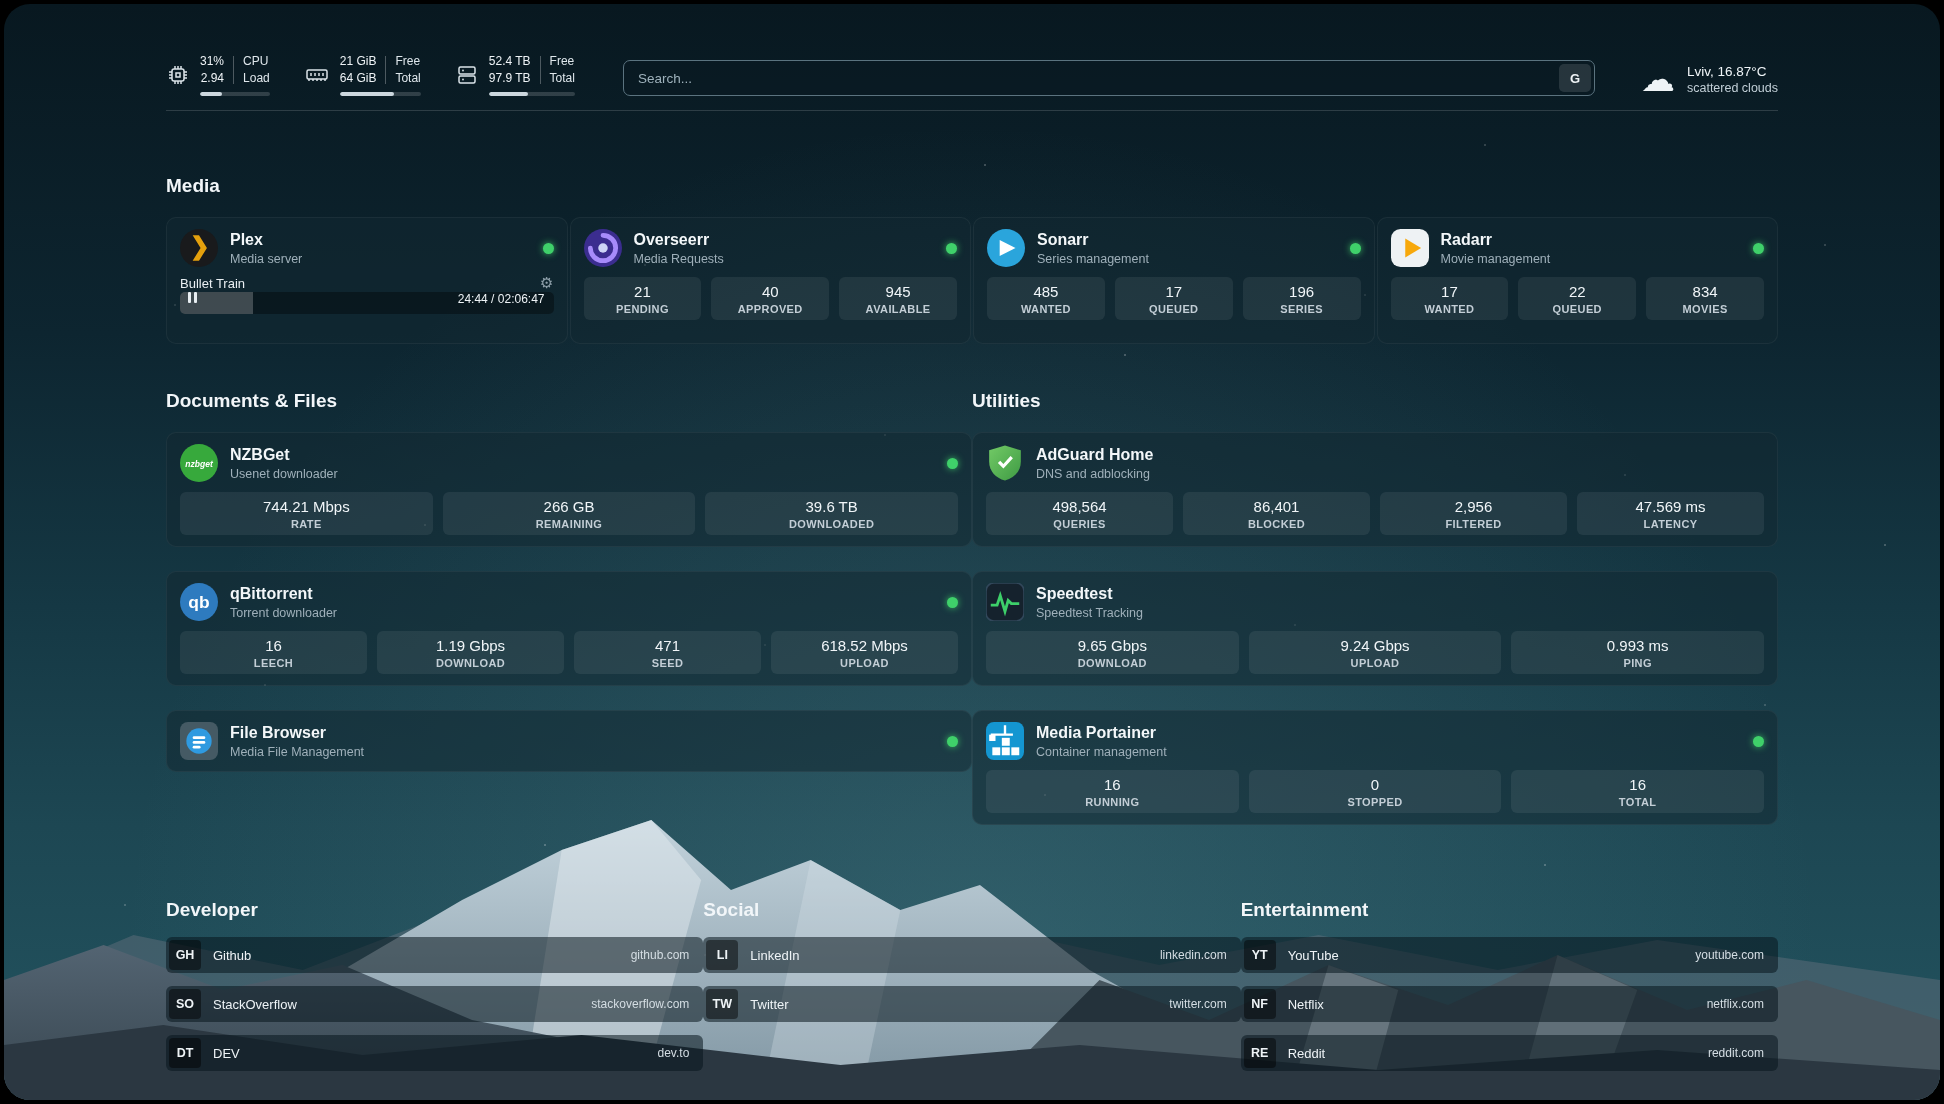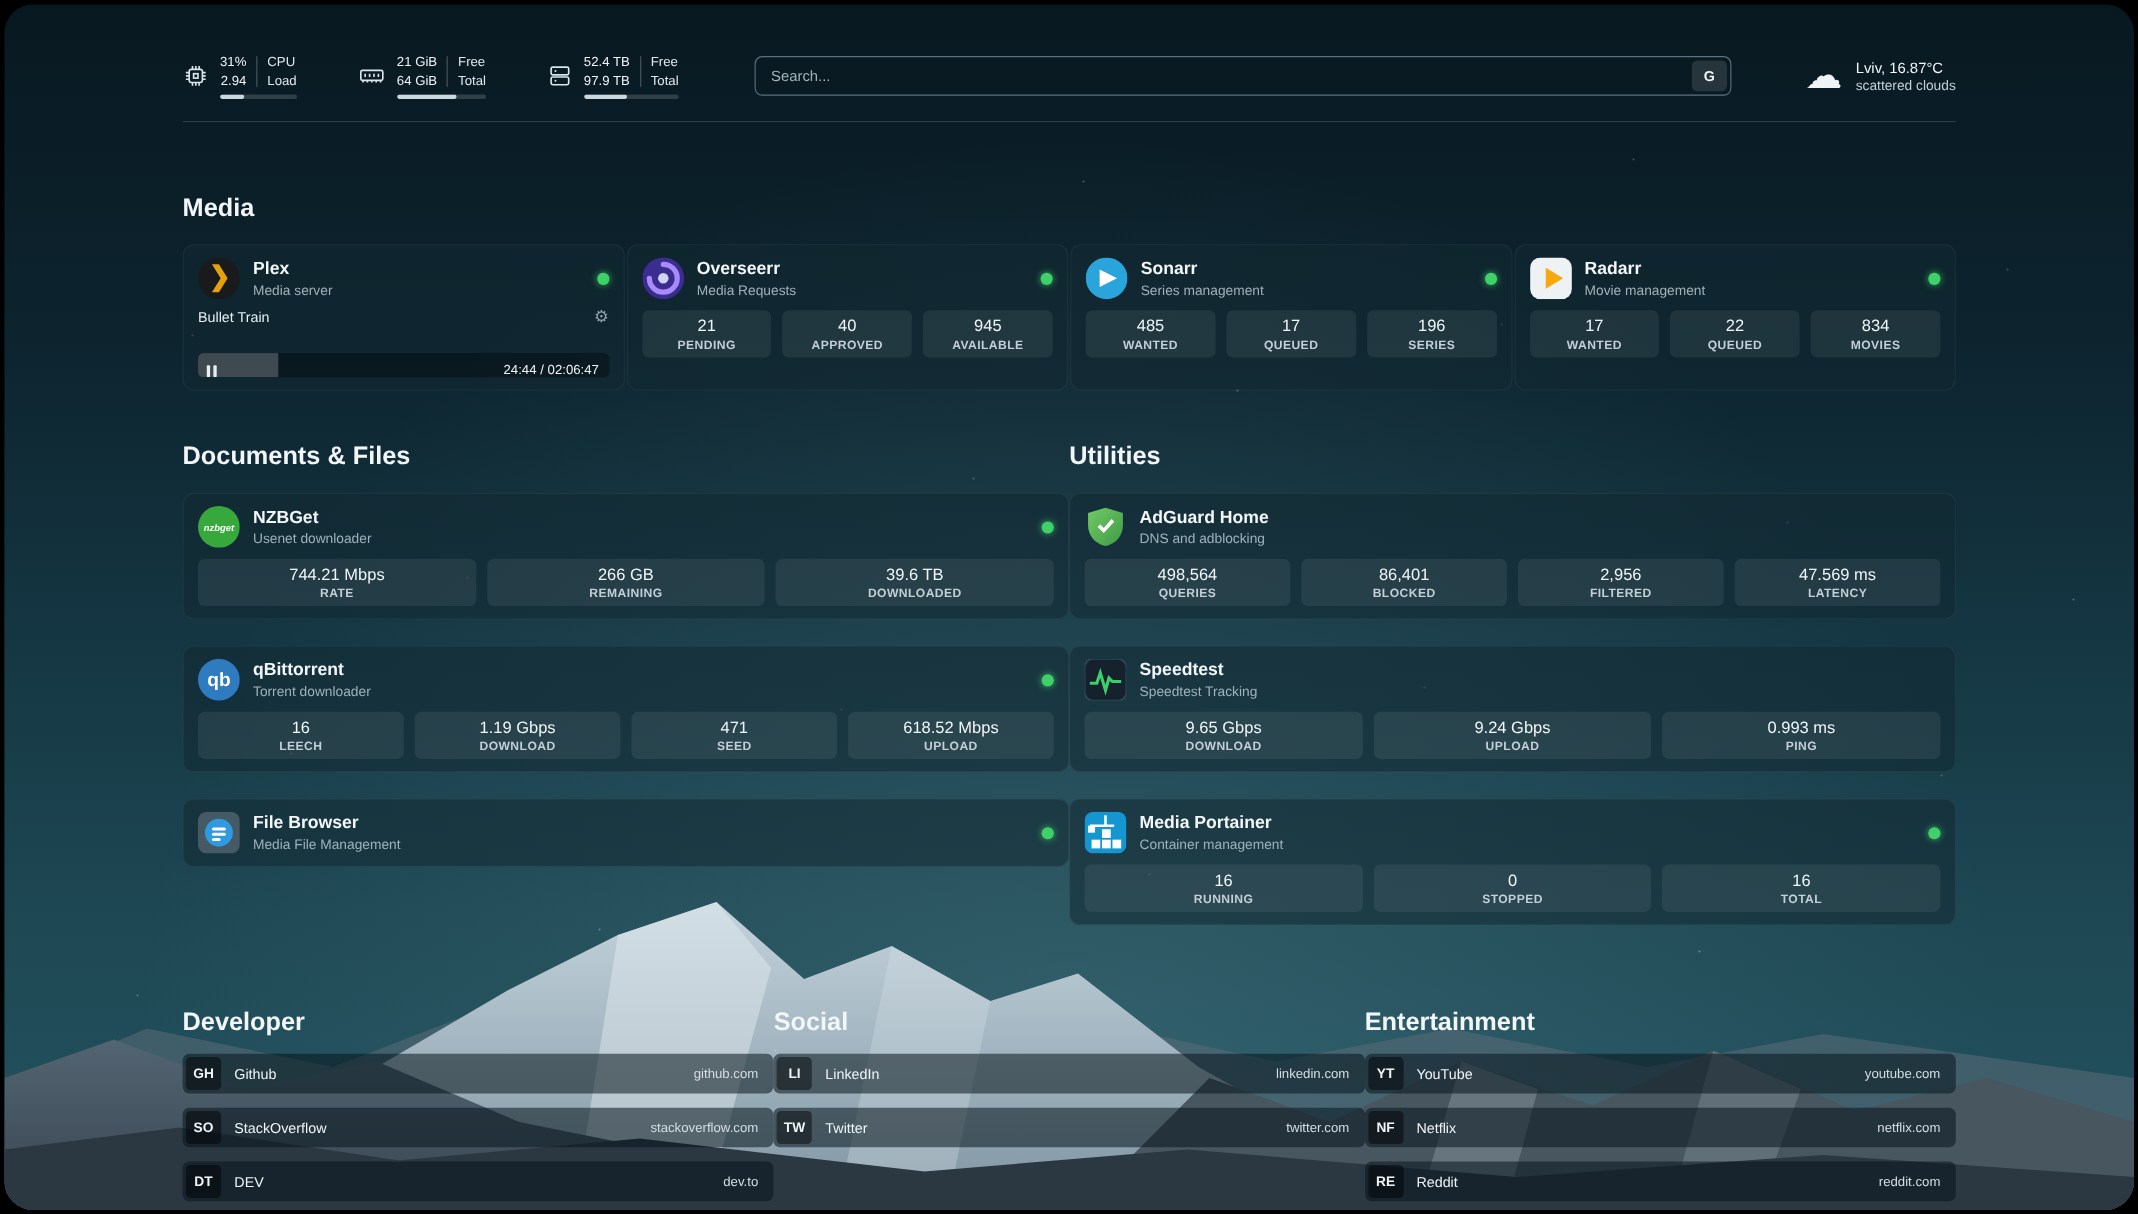--- a/index.html
+++ b/index.html
@@ -16,21 +16,21 @@
     1620px 470px 0 0 rgba(255,255,255,.30),1820px 240px 0 0 rgba(255,255,255,.22),
     260px 680px 0 0 rgba(255,255,255,.28),540px 840px 0 0 rgba(255,255,255,.30),
     760px 640px 0 0 rgba(255,255,255,.22),1040px 790px 0 0 rgba(255,255,255,.28),
     1290px 620px 0 0 rgba(255,255,255,.25),1540px 860px 0 0 rgba(255,255,255,.30),
     1760px 700px 0 0 rgba(255,255,255,.22),120px 900px 0 0 rgba(255,255,255,.25),
     980px 160px 0 0 rgba(255,255,255,.28),1480px 140px 0 0 rgba(255,255,255,.22),
     700px 950px 0 0 rgba(255,255,255,.25),1880px 540px 0 0 rgba(255,255,255,.28);}
   .content{position:relative;width:1612px;margin:0 auto;padding-top:38px;color:#e8eef2;}
 
   
-  .topbar{display:flex;align-items:center;height:54px;gap:21px;}
+  .topbar{display:flex;align-items:flex-end;height:54px;}
   .hw{display:flex;align-items:center;gap:10px;margin-right:34px;}
   .hw-icon{flex:0 0 auto;color:#dce5ea;}
   .hw-body{display:flex;flex-direction:column;}
   .hw-row{display:flex;align-items:center;}
   .hw-nums{font-size:12px;line-height:1.4;text-align:right;color:#eef3f6;}
   .hw-sep{width:1px;height:28px;background:rgba(255,255,255,.28);margin:0 9px;}
   .hw-labels{font-size:12px;line-height:1.4;color:#dfe7ec;}
   .hw-bar{margin-top:5px;height:4px;width:100%;border-radius:2px;background:rgba(255,255,255,.16);overflow:hidden;}
   .hw-fill{height:100%;border-radius:2px;background:#ccd7de;}
   .search{flex:1;margin:0 46px 0 14px;position:relative;}
@@ -39,21 +39,21 @@
   .search input::placeholder{color:#9fb2bc;}
   .search-btn{position:absolute;right:4px;top:4px;width:32px;height:28px;border:none;border-radius:5px;
     background:rgba(255,255,255,.12);color:#eef3f6;font-weight:bold;font-size:13px;cursor:pointer;font-family:inherit;}
   .weather{display:flex;align-items:center;gap:12px;}
   .cloud-glyph{font-size:34px;line-height:1;color:#eef3f6;}
   .weather-loc{font-size:13.5px;color:#f0f5f8;}
   .weather-cond{font-size:12.5px;color:#c2cfd7;margin-top:2px;}
   .divider{margin-top:14px;height:1px;background:rgba(255,255,255,.15);}
 
   
-  .sec-title{font-size:23px;font-weight:700;color:#f2f6f9;margin:0;}
+  .sec-title{font-size:19px;font-weight:700;color:#f2f6f9;margin:0;}
   .media-title{margin-top:64px;margin-bottom:20px;}
   .grid4{display:grid;grid-template-columns:repeat(4,1fr);gap:2px;}
   .cols2{display:grid;grid-template-columns:1fr 1fr;gap:0;margin-top:46px;}
   .col .sec-title{margin-bottom:20px;}
 
   .card{background:rgba(18,40,50,.55);border:1px solid rgba(255,255,255,.05);border-radius:10px;
     padding:11px 13px;margin-bottom:24px;min-height:114px;}
   .grid4 .card{margin-bottom:0;min-height:127px;}
   .card.slim{min-height:0;}
   .card-head{display:flex;align-items:center;gap:12px;cursor:pointer;}
@@ -66,22 +66,22 @@
     box-shadow:0 0 7px rgba(63,208,106,.85);}
   .stats{display:grid;grid-auto-flow:column;grid-auto-columns:1fr;gap:10px;margin-top:10px;}
   .stat{background:rgba(255,255,255,.07);border-radius:6px;padding:6px 4px 5px;text-align:center;}
   .stat-value{font-size:15px;color:#f0f5f8;}
   .stat-label{font-size:11px;font-weight:700;letter-spacing:.4px;color:#c3ced6;margin-top:3px;}
 
   
   .np{margin-top:7px;}
   .np-row{display:flex;align-items:center;font-size:13px;color:#e8eef2;}
   .gear-icon{margin-left:auto;color:#8fa0aa;font-size:15px;cursor:pointer;}
-  .np-bar{position:relative;margin-top:24px;height:22px;border-radius:5px;background:rgba(0,0,0,.35);
-    overflow:hidden;display:flex;align-items:flex-end;}
+  .np-bar{position:relative;margin-top:0;height:22px;border-radius:5px;background:rgba(0,0,0,.35);
+    overflow:hidden;display:flex;align-items:flex-start;}
   .np-fill{position:absolute;left:0;top:0;bottom:0;background:rgba(255,255,255,.22);}
   .pause-icon{position:relative;display:flex;gap:3px;margin-left:8px;cursor:pointer;}
   .pause-icon i{display:block;width:3px;height:11px;background:#e8eef2;border-radius:1px;}
   .np-time{position:relative;margin-left:auto;padding-right:9px;font-size:12px;color:#eef3f6;}
 
   
   .bookmarks{display:grid;grid-template-columns:repeat(3,1fr);gap:0;margin-top:50px;}
   .bm-title{margin-bottom:16px;}
   .bm-row{display:flex;align-items:center;height:36px;border-radius:6px;background:rgba(8,22,30,.55);
     margin-bottom:13px;padding:3px;cursor:pointer;}

